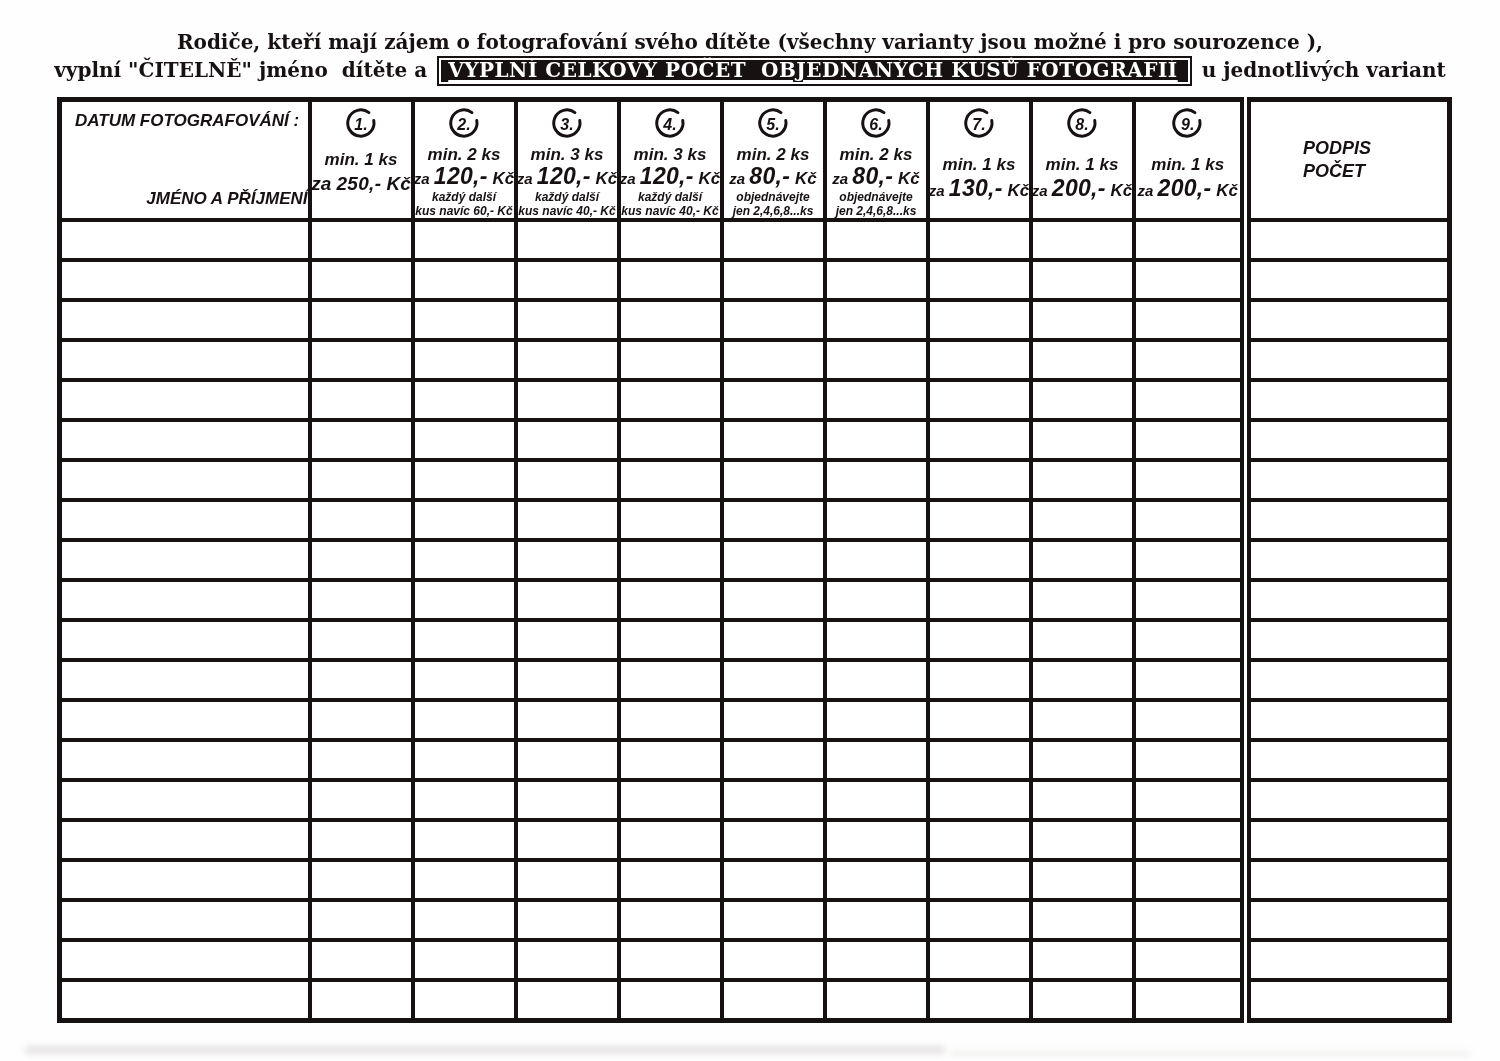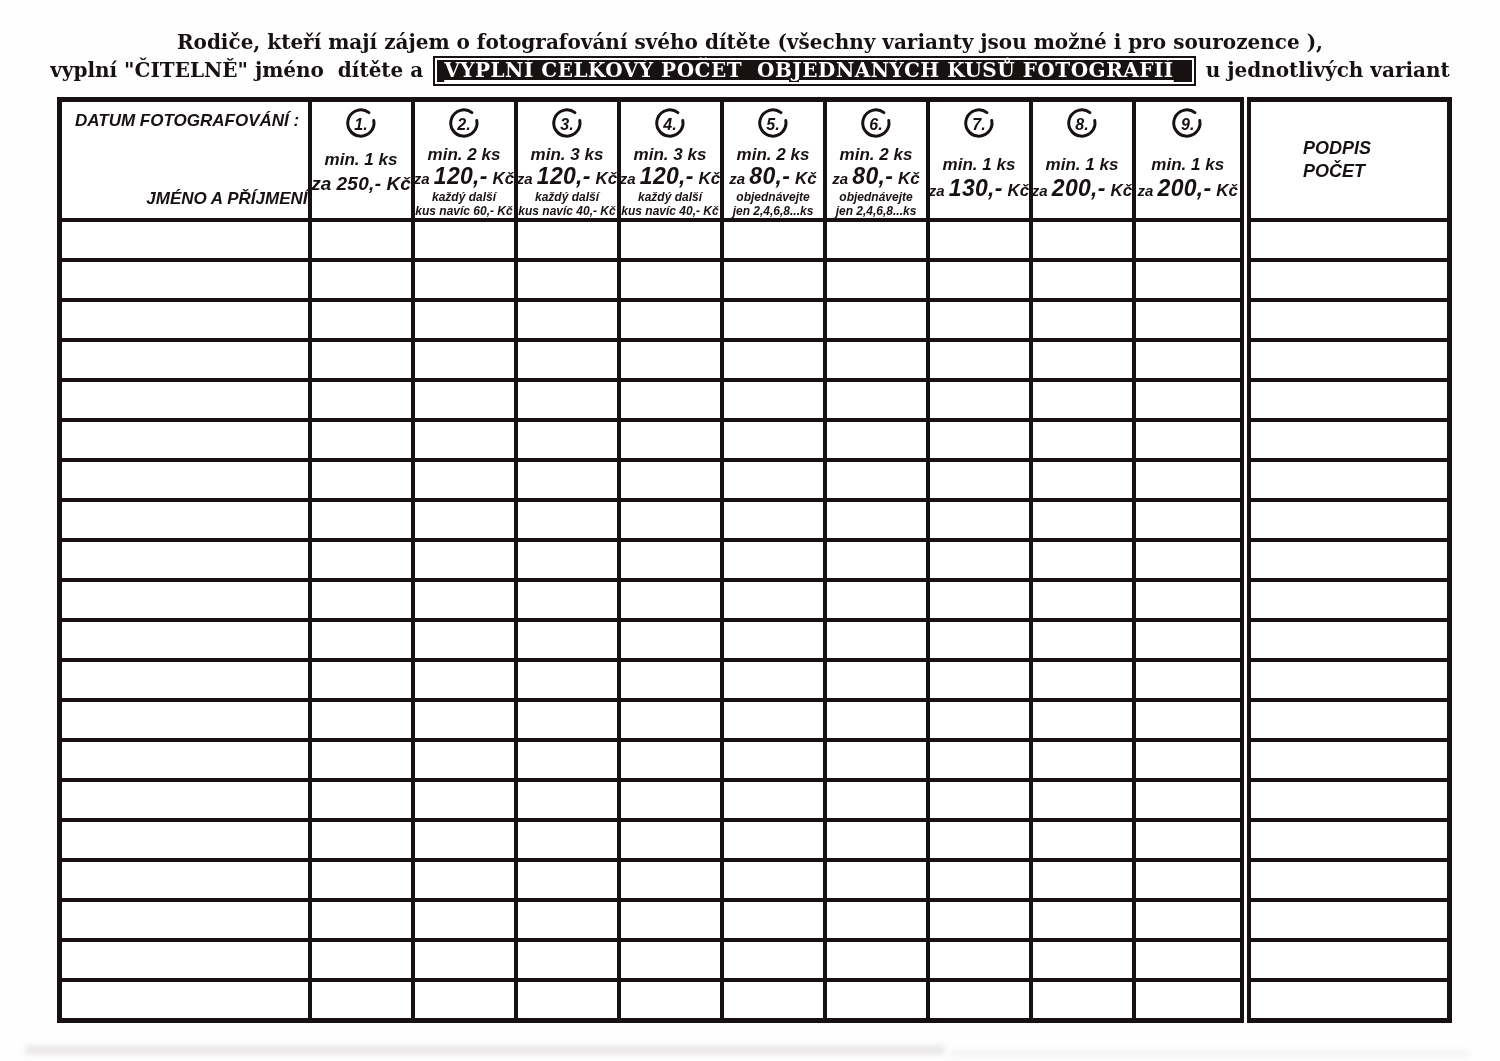--- a/index.html
+++ b/index.html
@@ -5,21 +5,21 @@
   html,body{margin:0;padding:0;background:#fff;}
   .page{position:relative;width:1500px;height:1061px;background:#fefefe;overflow:hidden;
         font-family:"Liberation Sans",sans-serif;color:#171112;}
 
   
   .title-block{position:absolute;top:28px;left:0;width:1500px;text-align:center;
     font-family:"DejaVu Serif",serif;font-weight:bold;font-size:20px;line-height:28px;
     color:#171112;}
   .title-line{white-space:pre-wrap;}
   .hl{display:inline-block;background:#171112;color:#fff;border:2px solid #171112;
-      box-shadow:inset 0 0 0 2px #fff;padding:0 20px 1px 9px;margin:0 3px;
+      box-shadow:inset 0 0 0 2px #fff;padding:0 12px 1px 9px;margin:0 3px;
       text-decoration:underline;text-decoration-color:#fff;text-underline-offset:3px;
       letter-spacing:0.5px;line-height:25px;}
 
   
   table.order{position:absolute;left:57px;top:97px;width:1395px;
     border-collapse:collapse;table-layout:fixed;background:#fff;}
   table.order,table.order th,table.order td{border:4px solid #171112;}
   table.order{border-width:5px;padding-left:41px;}
   table.order th{padding:0;font-style:italic;font-weight:bold;color:#171112;overflow:hidden;}
   table.order td{padding:0;}

